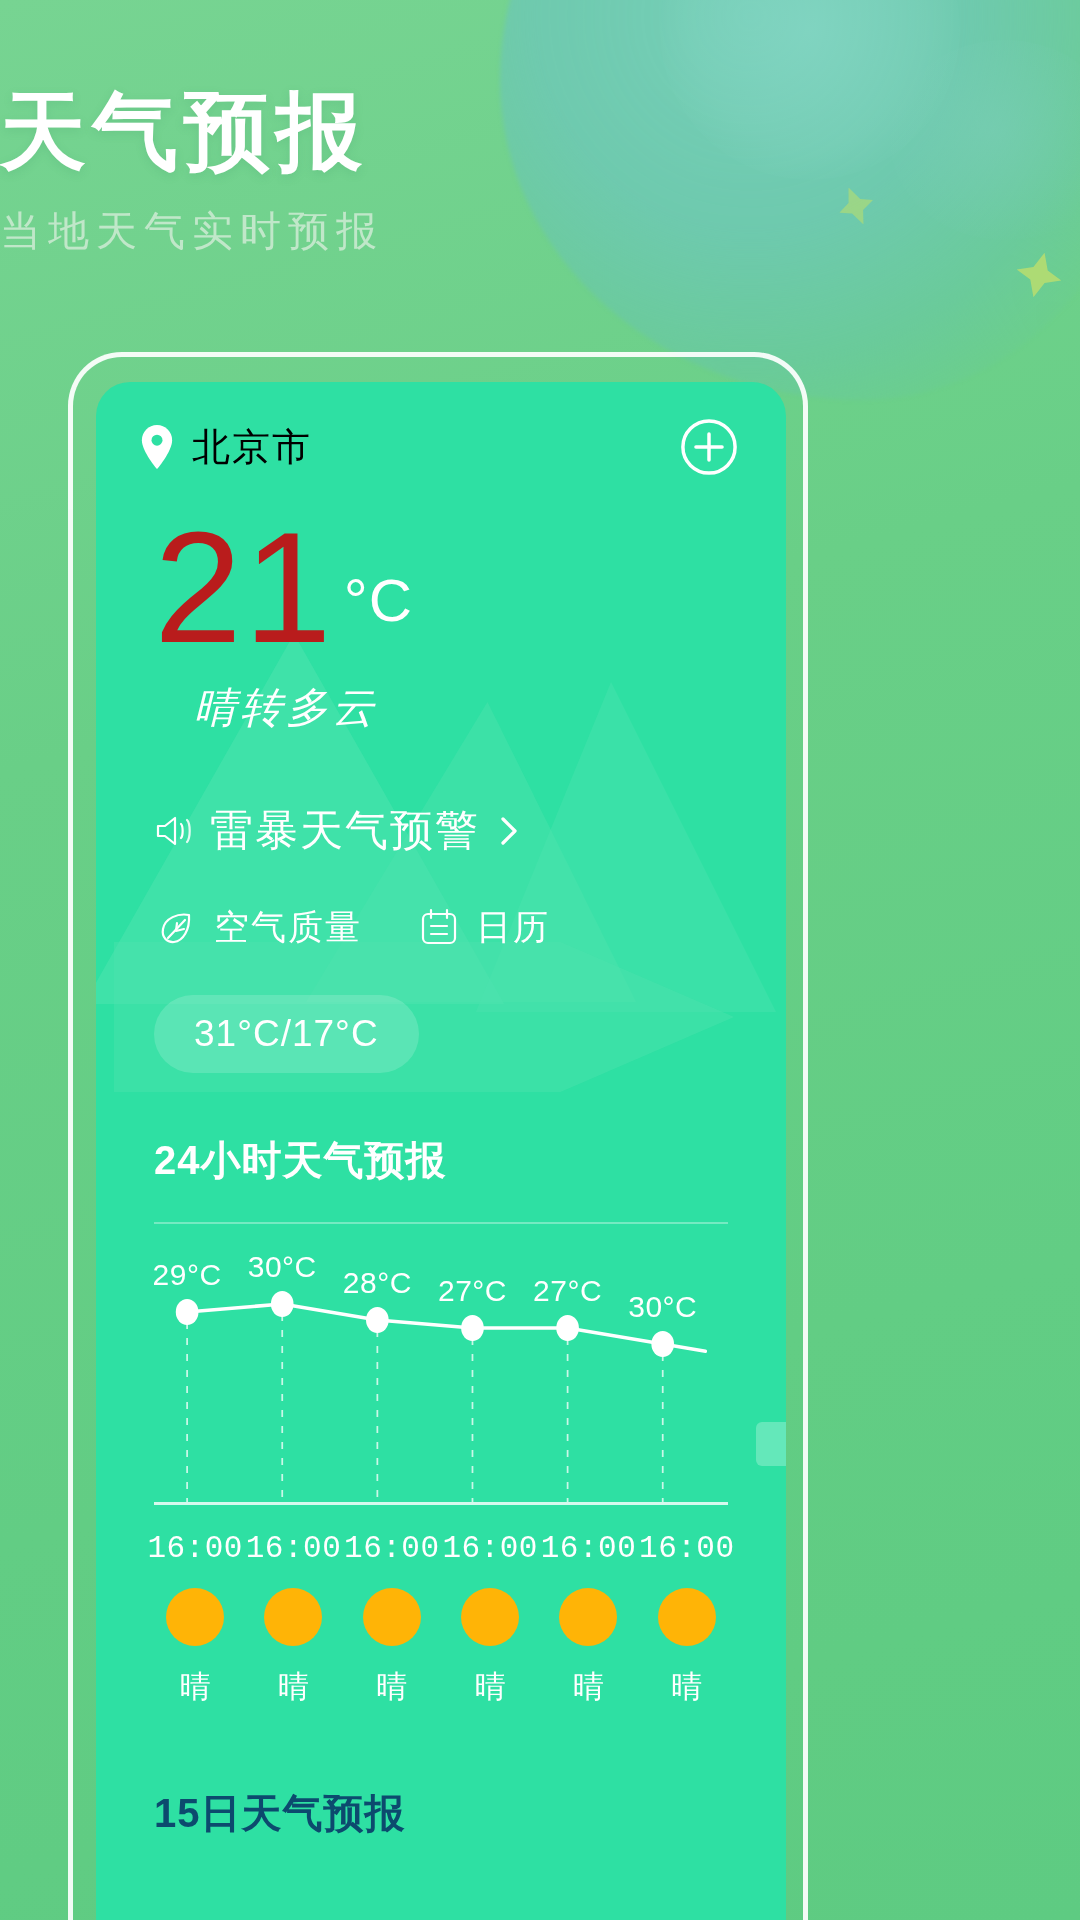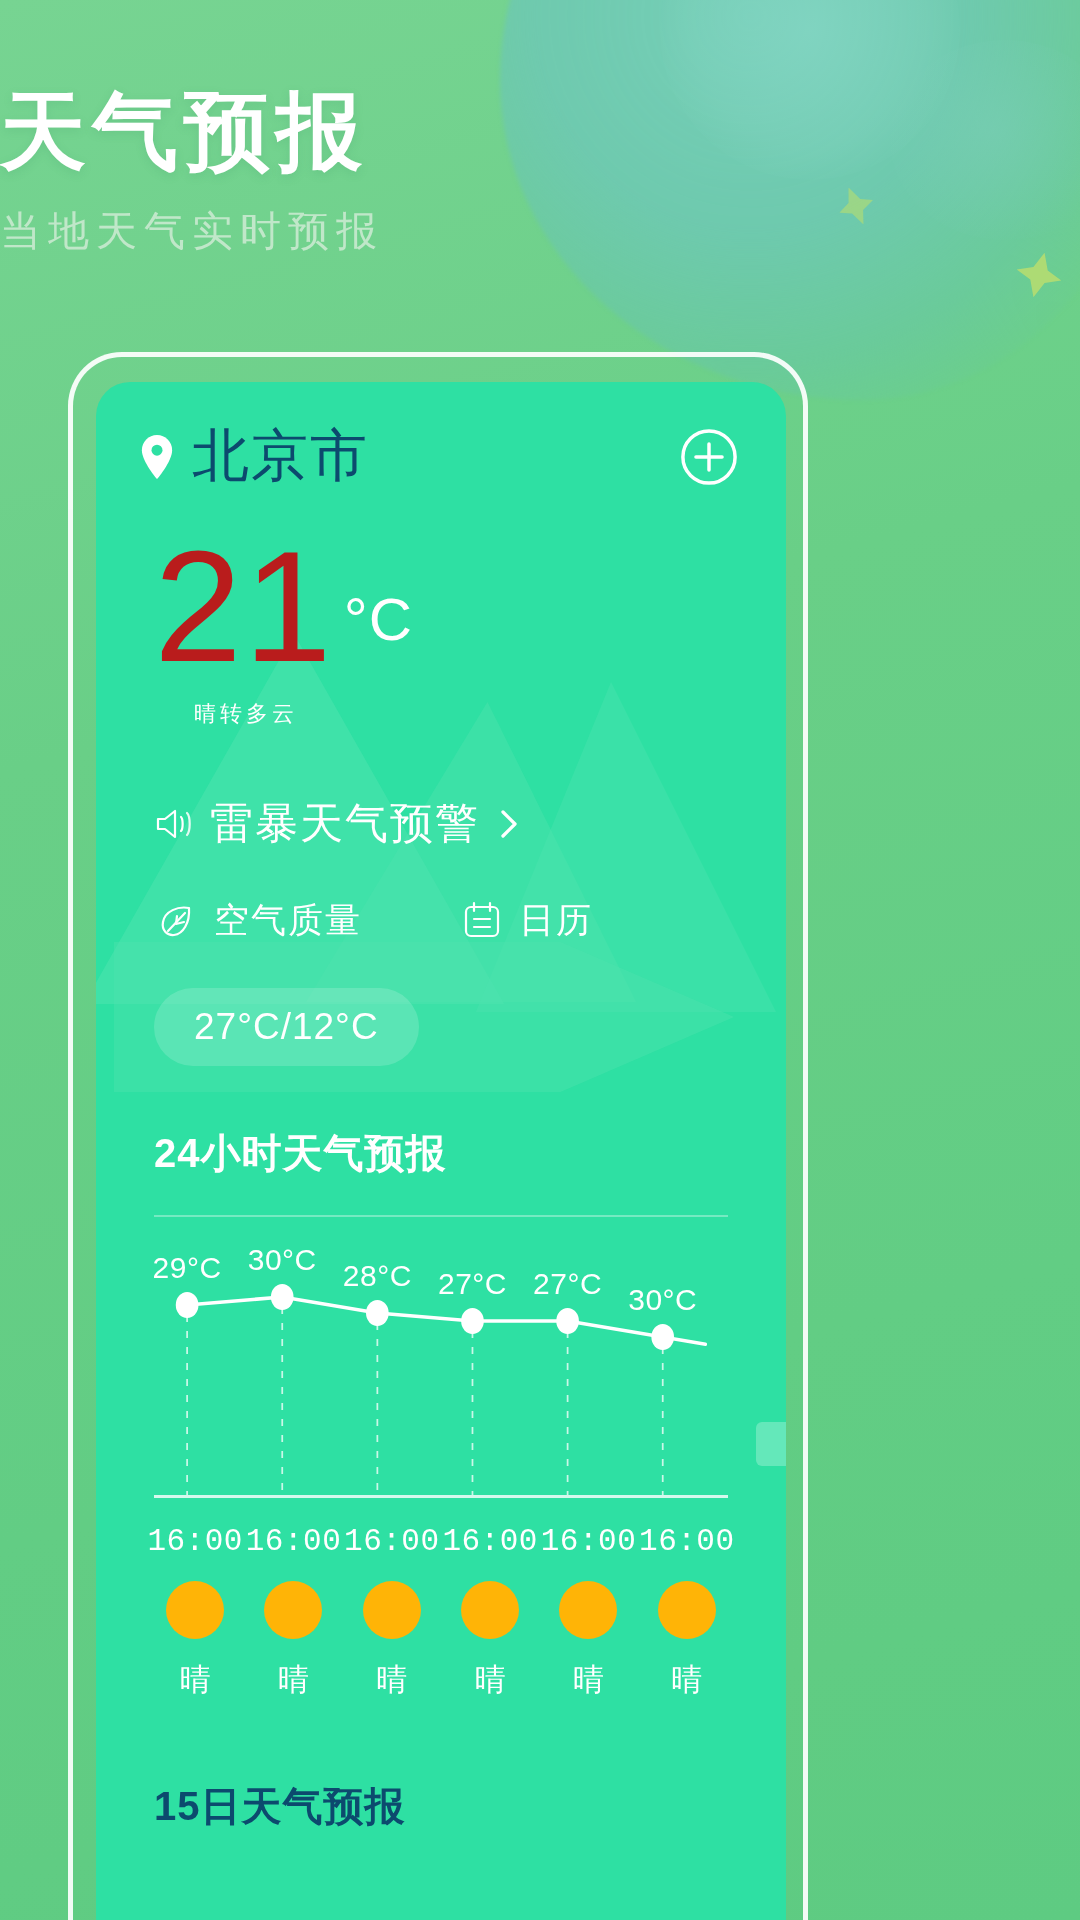--- a/index.html
+++ b/index.html
@@ -120,50 +120,50 @@
 
   .screen-inner { position:relative; z-index:2; padding:0 44px; }
 
   
   .loc-row {
     display:flex; align-items:center; justify-content:space-between;
     margin-top:36px;
   }
   .loc-left { display:flex; align-items:center; gap:18px; }
   .pin-icon { width:34px; height:44px; display:block; }
-  .loc-name { font-size:57px; color:#0c4a6e; letter-spacing:2px; }
+  .loc-name { font-size:38px; color:#000000; letter-spacing:2px; }
   .add-btn { width:58px; height:58px; display:block; margin-right:4px; }
 
   
   .temp-block { margin-top:36px; padding-left:14px; }
   .temp-line { display:flex; align-items:flex-start; }
   .temp-main {
     font-size:158px; color:#b91c1c; font-weight:300;
     line-height:0.95; letter-spacing:2px;
   }
   .temp-unit {
     font-size:60px; color:#ffffff; font-weight:300;
     margin-top:54px; margin-left:10px; letter-spacing:1px;
   }
   .temp-desc {
     margin-top:18px; margin-left:40px;
-    font-size:22px; color:#ffffff; letter-spacing:4px;
+    font-size:42px; color:#ffffff; letter-spacing:4px;font-style:italic;
   }
 
   
   .alert-row {
     display:flex; align-items:center; gap:14px;
     margin-top:66px; padding-left:14px;
   }
   .alert-text { font-size:43px; color:#ffffff; letter-spacing:2px; }
   .chev { width:18px; height:30px; margin-left:6px; }
 
   
   .quick-row {
-    display:flex; align-items:flex-end; gap:99px;
+    display:flex; align-items:flex-end; gap:56px;
     margin-top:44px; padding-left:14px;
   }
   .quick-item { display:flex; align-items:center; gap:16px; }
   .quick-label { font-size:35px; color:#ffffff; letter-spacing:2px; }
 
   
   .range-pill {
     display:inline-block;
     margin-top:44px; margin-left:14px;
     background: rgba(255,255,255,0.16);
@@ -312,21 +312,21 @@
           <line x1="13" y1="4" x2="13" y2="12" stroke="#ffffff" stroke-width="2.2" stroke-linecap="round"></line>
           <line x1="29" y1="4" x2="29" y2="12" stroke="#ffffff" stroke-width="2.2" stroke-linecap="round"></line>
           <line x1="13" y1="20" x2="29" y2="20" stroke="#ffffff" stroke-width="2.2" stroke-linecap="round"></line>
           <line x1="13" y1="28" x2="29" y2="28" stroke="#ffffff" stroke-width="2.2" stroke-linecap="round"></line>
         </svg>
         <span class="quick-label">日历</span>
       </div>
     </div>
 
     
-    <div class="range-pill">27°C/12°C</div>
+    <div class="range-pill">31°C/17°C</div>
 
     
     <div class="sect24">
       <div class="sect-head">
         <div class="sect-title">24小时天气预报</div>
       </div>
       <div class="divider"></div>
 
       <div class="chart-area">
         <svg class="chart-svg" viewBox="0 0 690 268" preserveAspectRatio="none">

